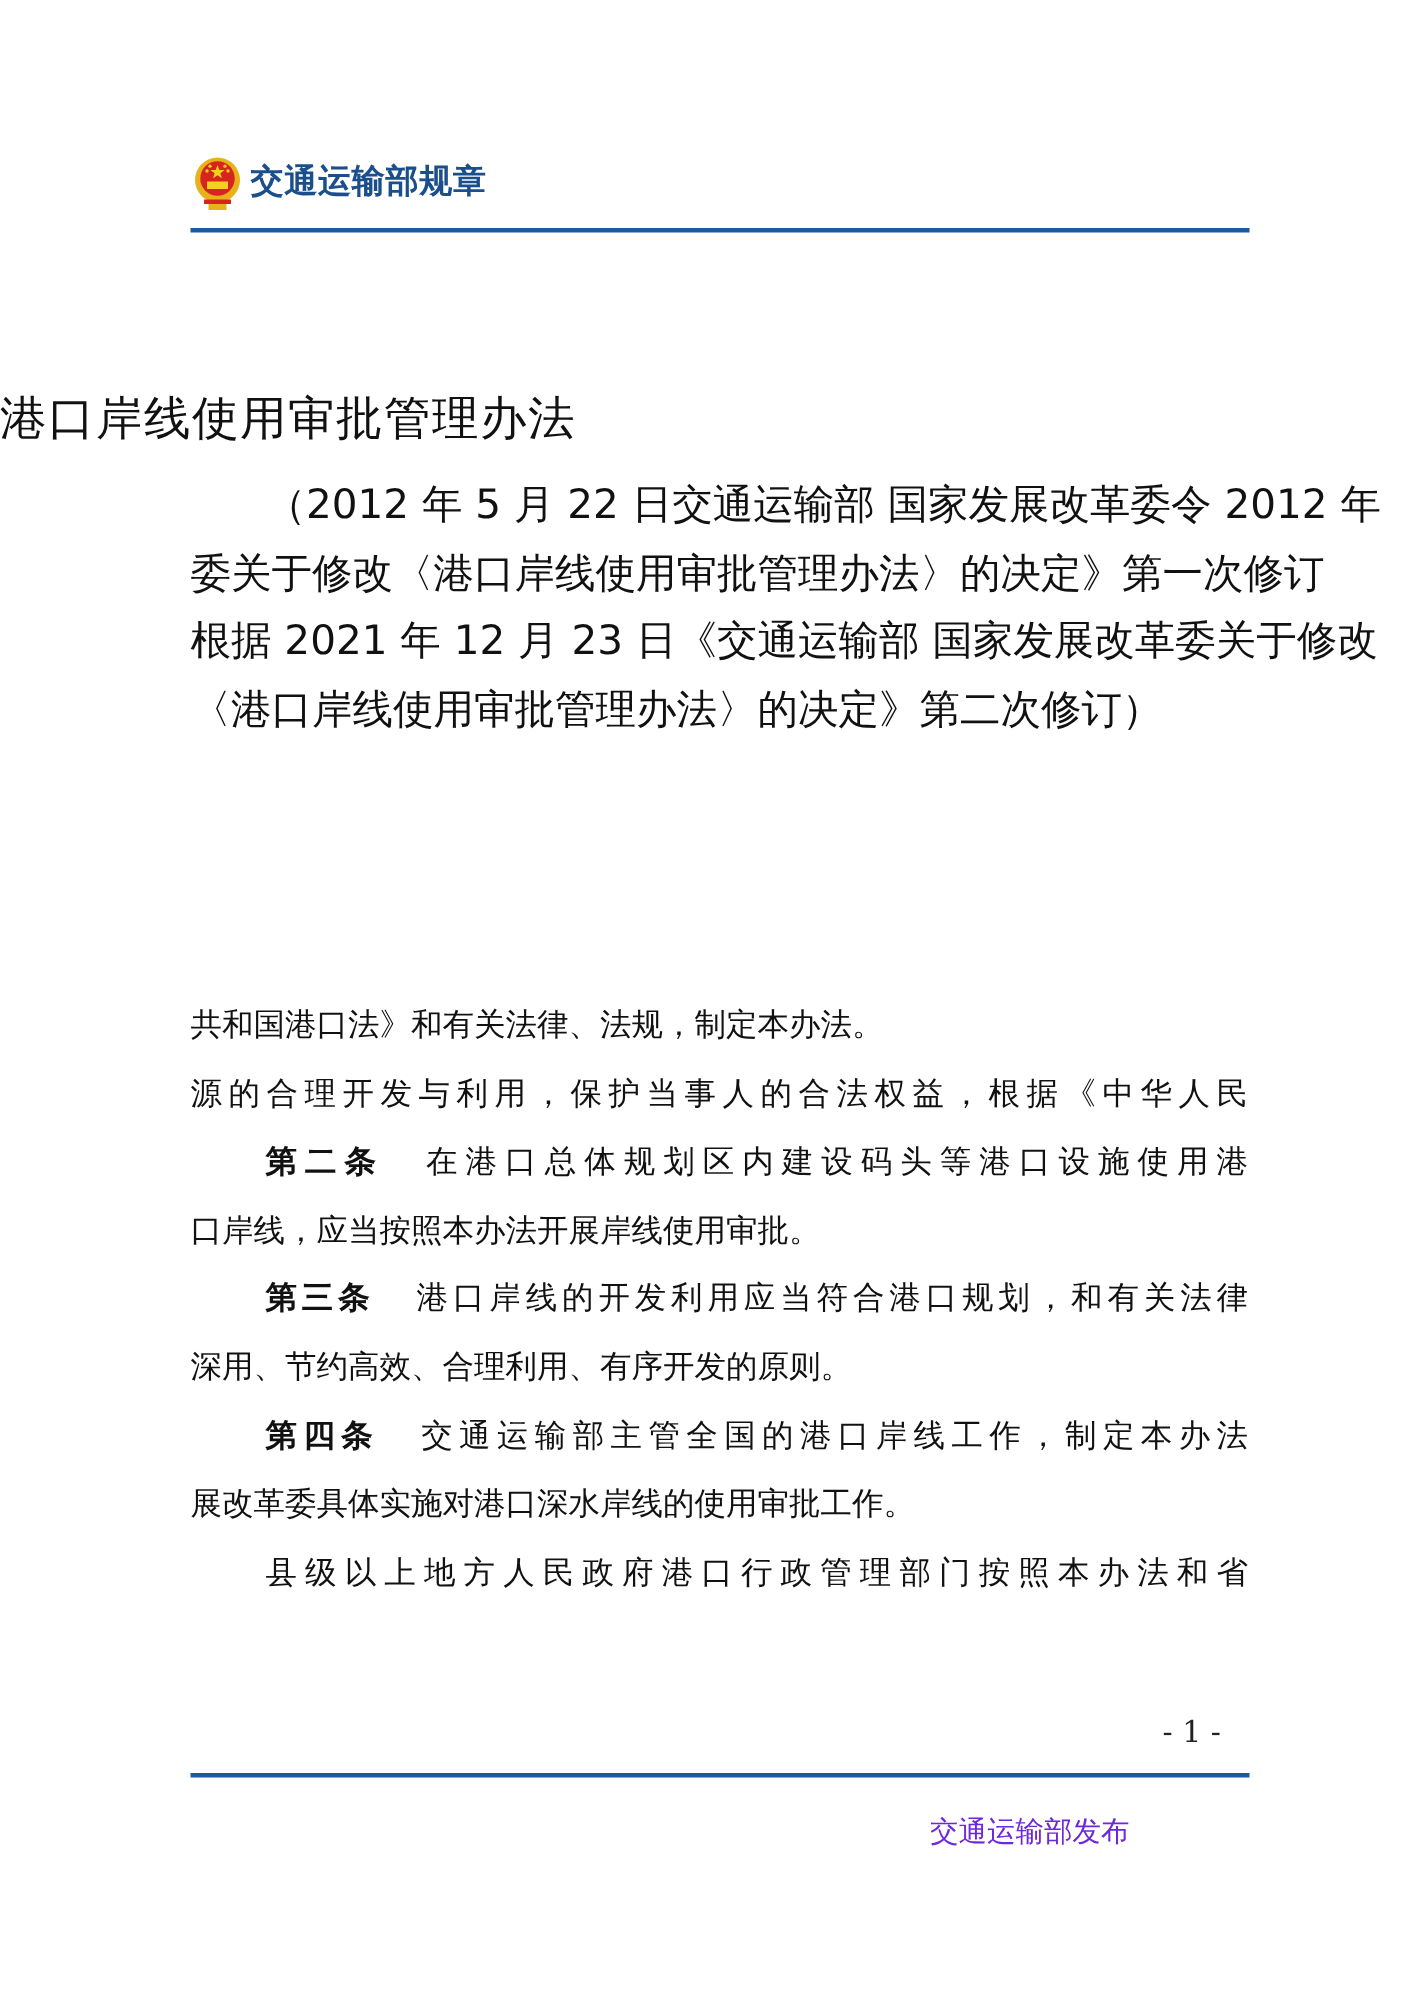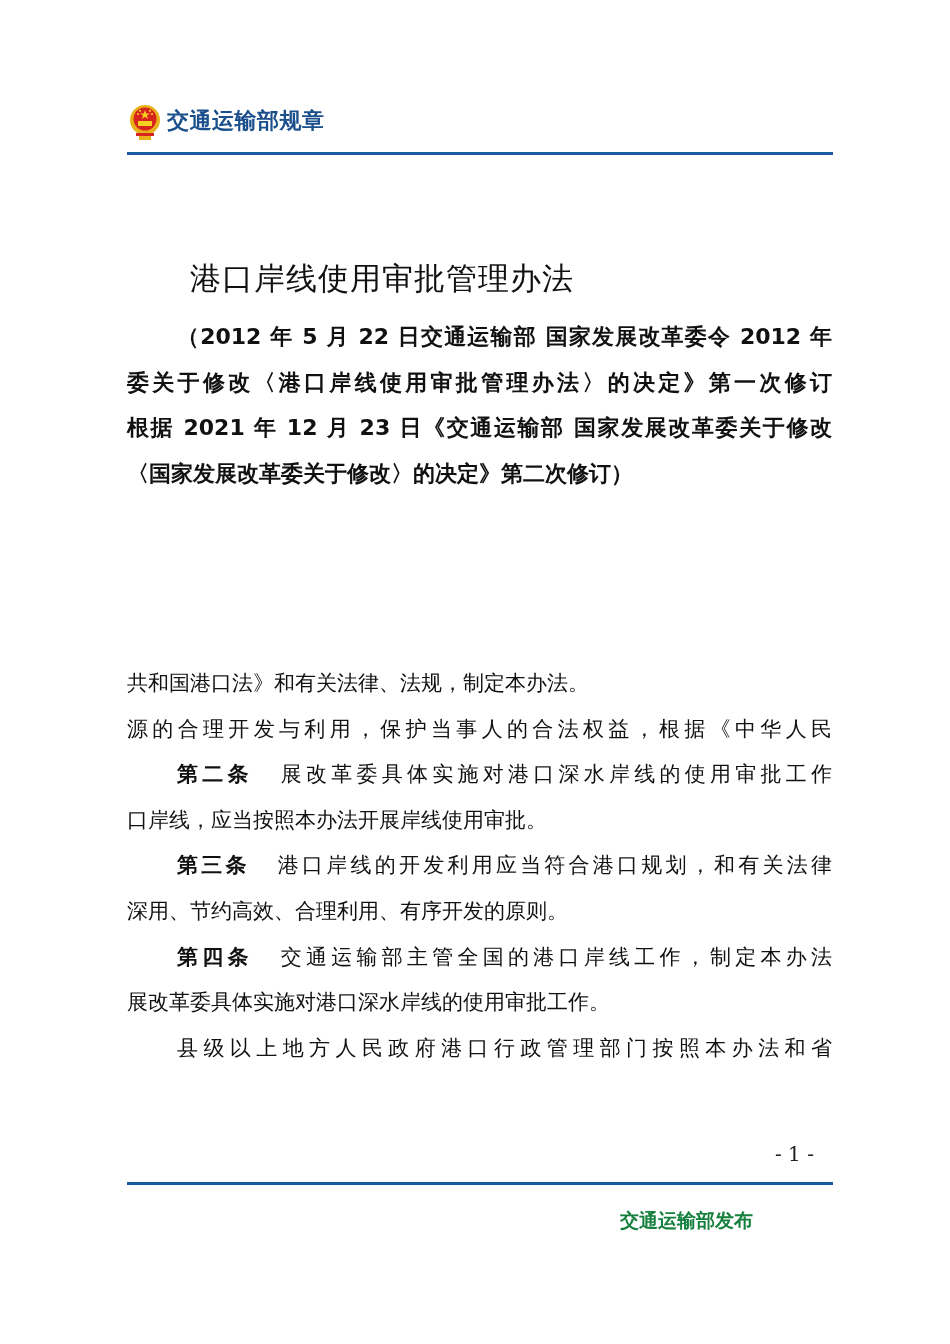--- a/index.html
+++ b/index.html
@@ -4,39 +4,39 @@
 <style>
   html, body { margin: 0; padding: 0; background: #ffffff; }
   body { width: 950px; height: 1344px; position: relative; overflow: hidden;
          font-family: "DejaVu Serif", "Liberation Serif", serif; color: #111; }
   .header { position: absolute; left: 127px; top: 100px; width: 706px; height: 58px; }
   .emblem { position: absolute; left: 0; top: 4px; width: 36px; height: 38px; }
   .header-title { position: absolute; left: 40px; top: 6px; font-family: "DejaVu Sans", sans-serif;
                   font-weight: bold; font-size: 22px; color: #1b4f8c; letter-spacing: 0.5px; }
   .header-rule { position: absolute; left: 0; top: 52px; width: 706px; height: 3px; background: #1b5aa0; }
 
-  .doc-title { position: absolute; left: 0; width: 764px; top: 258px; text-align: center;
+  .doc-title { position: absolute; left: 0; width: 764px; top: 258px; text-align: left;
                font-family: "DejaVu Serif", serif; font-size: 31px; letter-spacing: 1px; }
-  .subtitle { position: absolute; left: 127px; width: 705px; top: 314px; font-size: 22px;
-              line-height: 45.5px; font-family: "DejaVu Sans", sans-serif; font-weight: 700; }
+  .subtitle { position: absolute; left: 127px; width: 705px; top: 314px; font-size: 27px;
+              line-height: 45.5px; font-family: "DejaVu Sans", sans-serif; font-weight: 400; }
   .subtitle .line { display: block; white-space: nowrap; text-align: justify; text-align-last: justify; }
   .subtitle .line.last { text-align-last: left; }
   .subtitle .line.first { padding-left: 50px; }
 
   .body { position: absolute; left: 127px; width: 705px; top: 661px; font-size: 21px;
           line-height: 45.6px; font-family: "DejaVu Sans", sans-serif; }
   .para-line { display: block; white-space: nowrap; text-align: justify; text-align-last: justify; }
   .para-line.last { text-align-last: left; }
   .indent { padding-left: 50px; }
   .art { font-weight: bold; margin-right: 28px; }
 
   .page-num { position: absolute; left: 775px; top: 1142px; font-size: 20px; font-family: "DejaVu Serif", serif; color: #222; }
   .footer-rule { position: absolute; left: 127px; top: 1182px; width: 706px; height: 3px; background: #1b5aa0; }
   .footer-text { position: absolute; left: 620px; top: 1208px; font-family: "DejaVu Sans", sans-serif;
-                 font-weight: bold; font-size: 19px; color: #15803d; }
+                 font-weight: normal; font-size: 19px; color: #6d28d9; }
 </style>
 </head>
 <body>
 
 <div class="header">
   <svg class="emblem" viewBox="0 0 36 38">
     <circle cx="18" cy="16" r="15" fill="#e8b21a"></circle>
     <circle cx="18" cy="15" r="11.5" fill="#d8241f"></circle>
     <polygon points="18,6 19.2,9.4 22.8,9.4 19.9,11.5 21,14.9 18,12.8 15,14.9 16.1,11.5 13.2,9.4 16.8,9.4" fill="#f5d020"></polygon>
     <circle cx="11" cy="10" r="1.1" fill="#f5d020"></circle>
@@ -50,30 +50,30 @@
   <div class="header-title">交通运输部规章</div>
   <div class="header-rule"></div>
 </div>
 
 <div class="doc-title">港口岸线使用审批管理办法</div>
 
 <div class="subtitle">
   <span class="line first">（2012 年 5 月 22 日交通运输部 国家发展改革委令 2012 年</span>
   <span class="line">委关于修改〈港口岸线使用审批管理办法〉的决定》第一次修订</span>
   <span class="line">根据 2021 年 12 月 23 日《交通运输部 国家发展改革委关于修改</span>
-  <span class="line last">〈国家发展改革委关于修改〉的决定》第二次修订）</span>
+  <span class="line last">〈港口岸线使用审批管理办法〉的决定》第二次修订）</span>
 </div>
 
 <div class="body">
   <div>
     <span class="para-line last">共和国港口法》和有关法律、法规，制定本办法。</span>
     <span class="para-line">源的合理开发与利用，保护当事人的合法权益，根据《中华人民</span>
   </div>
   <div>
-    <span class="para-line indent"><span class="art">第二条</span><span>展改革委具体实施对港口深水岸线的使用审批工作</span></span>
+    <span class="para-line indent"><span class="art">第二条</span><span>在港口总体规划区内建设码头等港口设施使用港</span></span>
     <span class="para-line last">口岸线，应当按照本办法开展岸线使用审批。</span>
   </div>
   <div>
     <span class="para-line indent"><span class="art">第三条</span><span>港口岸线的开发利用应当符合港口规划，和有关法律</span></span>
     <span class="para-line last">深用、节约高效、合理利用、有序开发的原则。</span>
   </div>
   <div>
     <span class="para-line indent"><span class="art">第四条</span><span>交通运输部主管全国的港口岸线工作，制定本办法</span></span>
     <span class="para-line last">展改革委具体实施对港口深水岸线的使用审批工作。</span>
   </div>

